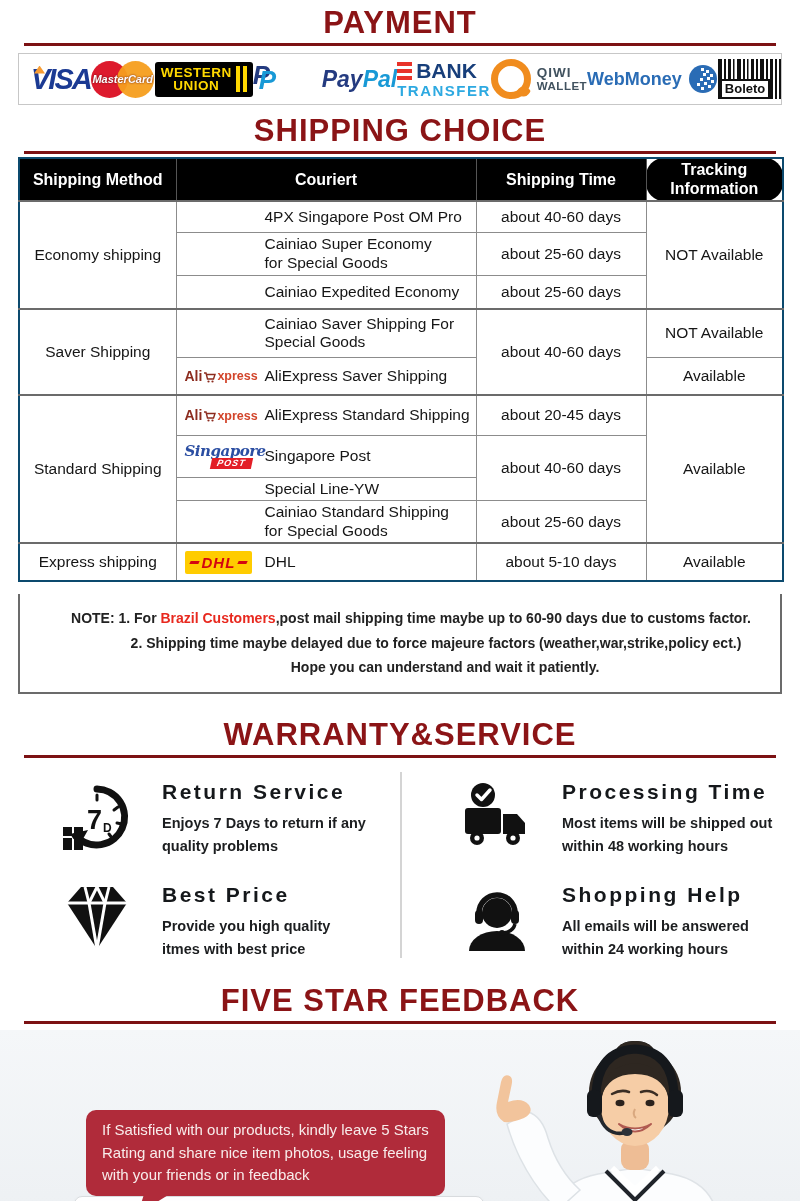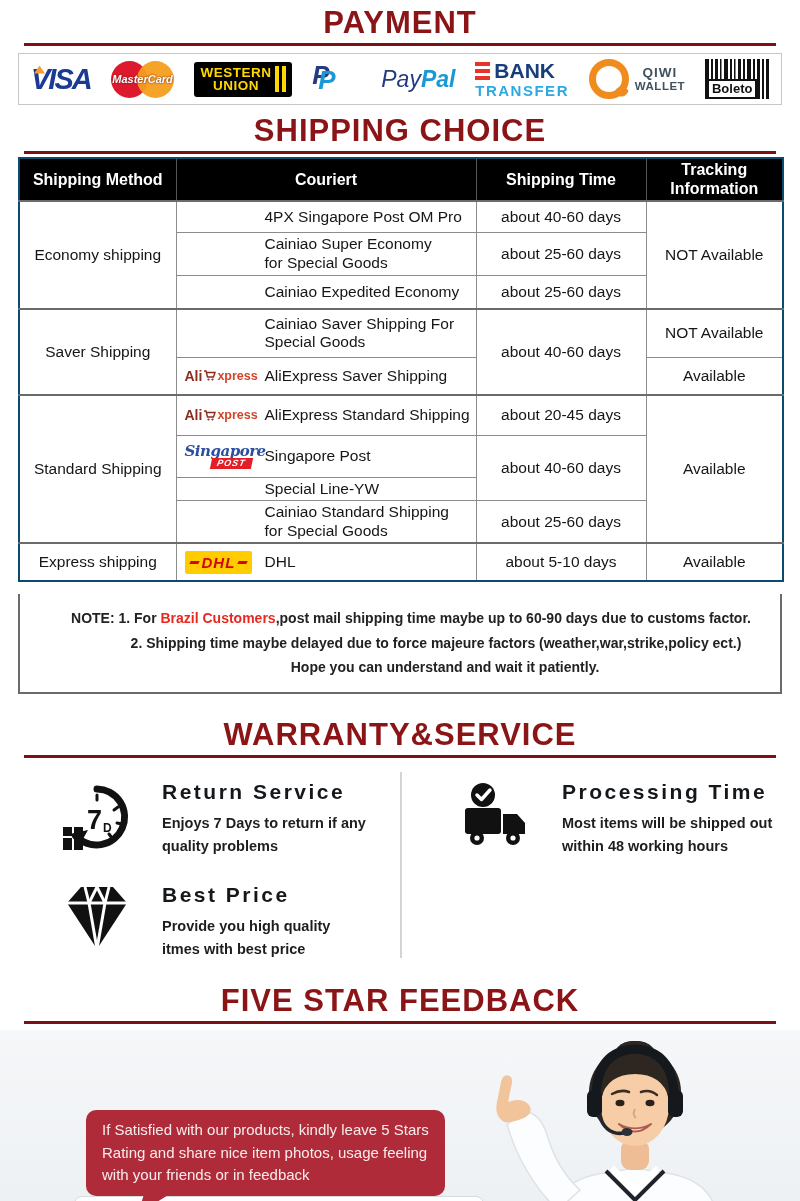--- a/index.html
+++ b/index.html
@@ -23,53 +23,53 @@
   .wu{background:#000;border-radius:3px;padding:4px 6px;display:flex;align-items:flex-start;gap:4px;}
   .wu-txt{display:flex;flex-direction:column;align-items:center;line-height:1;}
   .wu-txt span{color:#ffd800;font-weight:900;font-size:13.5px;letter-spacing:.5px;}
   .wu-bars{display:flex;gap:3px;}
   .wu-bars i{width:4px;height:26px;background:#ffd800;}
   .pp{gap:5px;}
   .pp-mark{position:relative;width:27px;height:34px;}
   .pp-back,.pp-front{position:absolute;font-weight:900;font-style:italic;font-size:26px;line-height:1;}
   .pp-back{color:#243b80;left:0;top:0;}
   .pp-front{color:#1899d6;left:6px;top:5px;}
-  .pp-pay{color:#243b80;font-weight:400;font-style:italic;font-size:23px;margin-left:37px;}
+  .pp-pay{color:#243b80;font-weight:700;font-style:italic;font-size:23px;margin-left:37px;}
   .pp-pal{color:#1899d6;font-weight:800;font-style:italic;font-size:23px;}
   .bt{flex-direction:column;align-items:flex-start;line-height:1;}
   .bt-top{display:flex;align-items:center;gap:4px;}
   .bt-eq{display:flex;flex-direction:column;gap:3px;}
   .bt-eq i{width:15px;height:4px;background:#e8332a;}
   .bt-bank{color:#173e7a;font-weight:900;font-size:21px;}
   .bt-transfer{color:#2da9e1;font-weight:900;font-size:15px;letter-spacing:1.5px;margin-top:2px;}
   .qiwi{gap:6px;}
   .qiwi-q{width:26px;height:26px;border:7px solid #f08c1e;border-radius:50%;position:relative;flex:none;}
   .qiwi-q::after{content:"";position:absolute;right:-5px;bottom:-5px;width:11px;height:11px;background:#f08c1e;border-radius:60% 20% 60% 20%;transform:rotate(40deg);}
-  .qiwi-txt{display:flex;flex-direction:column;line-height:1.15;color:#41525f;font-weight:bold;align-items:center;}
+  .qiwi-txt{display:flex;flex-direction:column;line-height:1.15;color:#41525f;font-weight:bold;}
   .qiwi-l1{font-size:13.5px;letter-spacing:1px;}
   .qiwi-l2{font-size:11.5px;letter-spacing:.5px;}
   .wm{gap:6px;}
   .wm-txt{color:#2a6cb5;font-weight:bold;font-size:18px;}
   .boleto{position:relative;width:64px;height:40px;}
   .boleto-txt{position:absolute;left:2px;bottom:0;background:#fff;border:2px solid #111;padding:0 3px;font-size:13px;font-weight:bold;color:#111;line-height:1.25;}
 
   
   .ship-title{padding-top:9px;}
   table.ship{width:764px;margin:3px 18px 0 18px;border-collapse:collapse;font-size:15.5px;color:#161616;table-layout:fixed;}
   table.ship col.c1{width:157px;} table.ship col.c2{width:300px;} table.ship col.c3{width:170px;} table.ship col.c4{width:137px;}
   table.ship th,table.ship td{border:1px solid #8c8c8c;text-align:center;vertical-align:middle;padding:2px 4px;}
   table.ship{border:2px solid #0c4a6e;}
   table.ship thead th{background:#000;color:#fff;font-weight:bold;font-size:16px;height:34px;border-color:#555;}
-  th.th-track{text-align:left;padding-left:14px;line-height:1.15;}
+  th.th-track{text-align:left;padding-left:14px;line-height:1.15;border-radius:18px;}
   tr.gtop td{border-top:2px solid #6b6b6b;}
   .cc{display:flex;align-items:center;text-align:left;}
   .logo-slot{width:84px;flex:none;display:flex;align-items:center;justify-content:flex-start;padding-left:4px;box-sizing:border-box;}
   .c-text{text-align:left;line-height:1.2;}
   .h32{height:32px;}.h38{height:38px;}.h34{height:34px;}.h48{height:48px;}.h40{height:40px;}.h42{height:42px;}.h22{height:22px;}.h36{height:36px;}
-  .ae-logo{display:inline-flex;align-items:center;line-height:1;}
+  .ae-logo{display:inline-flex;align-items:flex-end;line-height:1;}
   .ae-ali{color:#8c2b1e;font-weight:900;font-size:14px;}
   .ae-x{color:#d2442a;font-weight:900;font-size:12.5px;}
   .ae-cart{margin:0 1px;}
   .sg-logo{display:inline-flex;flex-direction:column;align-items:flex-start;line-height:1;}
   .sg-script{font-family:"DejaVu Serif",serif;font-style:italic;font-weight:bold;color:#2b4ea2;font-size:15px;letter-spacing:-.5px;}
   .sg-post{background:#e31e26;color:#fff;font-weight:bold;font-style:italic;font-size:9px;padding:1px 6px;margin:-1px 0 0 26px;transform:skewX(-12deg);letter-spacing:1px;}
   .dhl-logo{display:inline-flex;align-items:center;background:#ffcc00;padding:3px 5px;border-radius:2px;gap:3px;}
   .dhl-logo b{color:#d40511;font-style:italic;font-weight:900;font-size:15px;letter-spacing:1px;}
   .dhl-dash{display:inline-block;width:9px;height:3px;background:#d40511;transform:skewX(-25deg);}
 
@@ -150,20 +150,39 @@
         <span class="bt-bank">BANK</span>
       </span>
       <span class="bt-transfer">TRANSFER</span>
     </div>
     <div class="pm qiwi">
       <span class="qiwi-q"></span>
       <span class="qiwi-txt">
         <span class="qiwi-l1">QIWI</span>
         <span class="qiwi-l2">WALLET</span>
       </span>
+    </div>
+    <div class="pm wm">
+      <span class="wm-txt">WebMoney</span>
+      <svg width="30" height="30" viewBox="0 0 30 30">
+        <circle cx="15" cy="15" r="14" fill="#2a6cb5"></circle>
+        <g fill="#fff">
+          <rect x="13" y="4" width="3" height="3"></rect>
+            <rect x="18" y="6" width="3" height="3"></rect>
+            <rect x="22" y="10" width="3" height="3"></rect>
+          <rect x="15" y="9" width="3" height="3"></rect>
+            <rect x="19" y="13" width="3" height="3"></rect>
+            <rect x="23" y="16" width="3" height="3"></rect>
+          <rect x="12" y="14" width="3" height="3"></rect>
+            <rect x="16" y="18" width="3" height="3"></rect>
+            <rect x="20" y="21" width="3" height="3"></rect>
+          <rect x="9" y="19" width="3" height="3"></rect>
+            <rect x="13" y="23" width="3" height="3"></rect>
+        </g>
+      </svg>
     </div>
     <div class="pm boleto">
       <svg width="64" height="40" viewBox="0 0 64 40">
         <g fill="#111">
           <rect x="0" y="0" width="4" height="40"></rect>
             <rect x="6" y="0" width="2" height="40"></rect>
           <rect x="10" y="0" width="3" height="40"></rect>
             <rect x="15" y="0" width="1.5" height="40"></rect>
           <rect x="19" y="0" width="4" height="40"></rect>
             <rect x="25" y="0" width="2" height="40"></rect>
@@ -412,20 +431,38 @@
           </g>
         </svg>
       </span>
       <div>
         <div class="w-title">Best Price</div>
         <div class="w-desc pre">Provide you high quality
 itmes with best price</div>
       </div>
     </div>
 
+    <div class="w-item">
+      <span class="w-icon">
+        <svg width="76" height="76" viewBox="0 0 76 76">
+          <circle cx="38" cy="30" r="15" fill="#111"></circle>
+          <path d="M10 68 a28 20 0 0 1 56 0 Z" fill="#111"></path>
+          <path d="M20 30 a18 18 0 0 1 36 0" fill="none" stroke="#111" stroke-width="5.5"></path>
+          <rect x="16" y="27" width="8" height="14" rx="4" fill="#111"></rect>
+          <rect x="52" y="27" width="8" height="14" rx="4" fill="#111"></rect>
+          <path d="M56 41 q-2 8 -12 9" fill="none" stroke="#111" stroke-width="3.5"></path>
+          <circle cx="43" cy="50" r="3" fill="#111"></circle>
+        </svg>
+      </span>
+      <div>
+        <div class="w-title">Shopping Help</div>
+        <div class="w-desc pre">All emails will be answered
+within 24 working hours</div>
+      </div>
+    </div>
   </div>
 
   <h2 class="sec-title fb-title">FIVE STAR FEEDBACK</h2>
   <div class="rule"></div>
 
   <div class="fb-area">
 
     <svg class="agent" width="340" height="301" viewBox="0 0 340 301">
       <defs>
         <linearGradient id="lap" x1="0" y1="0" x2="0" y2="1">

